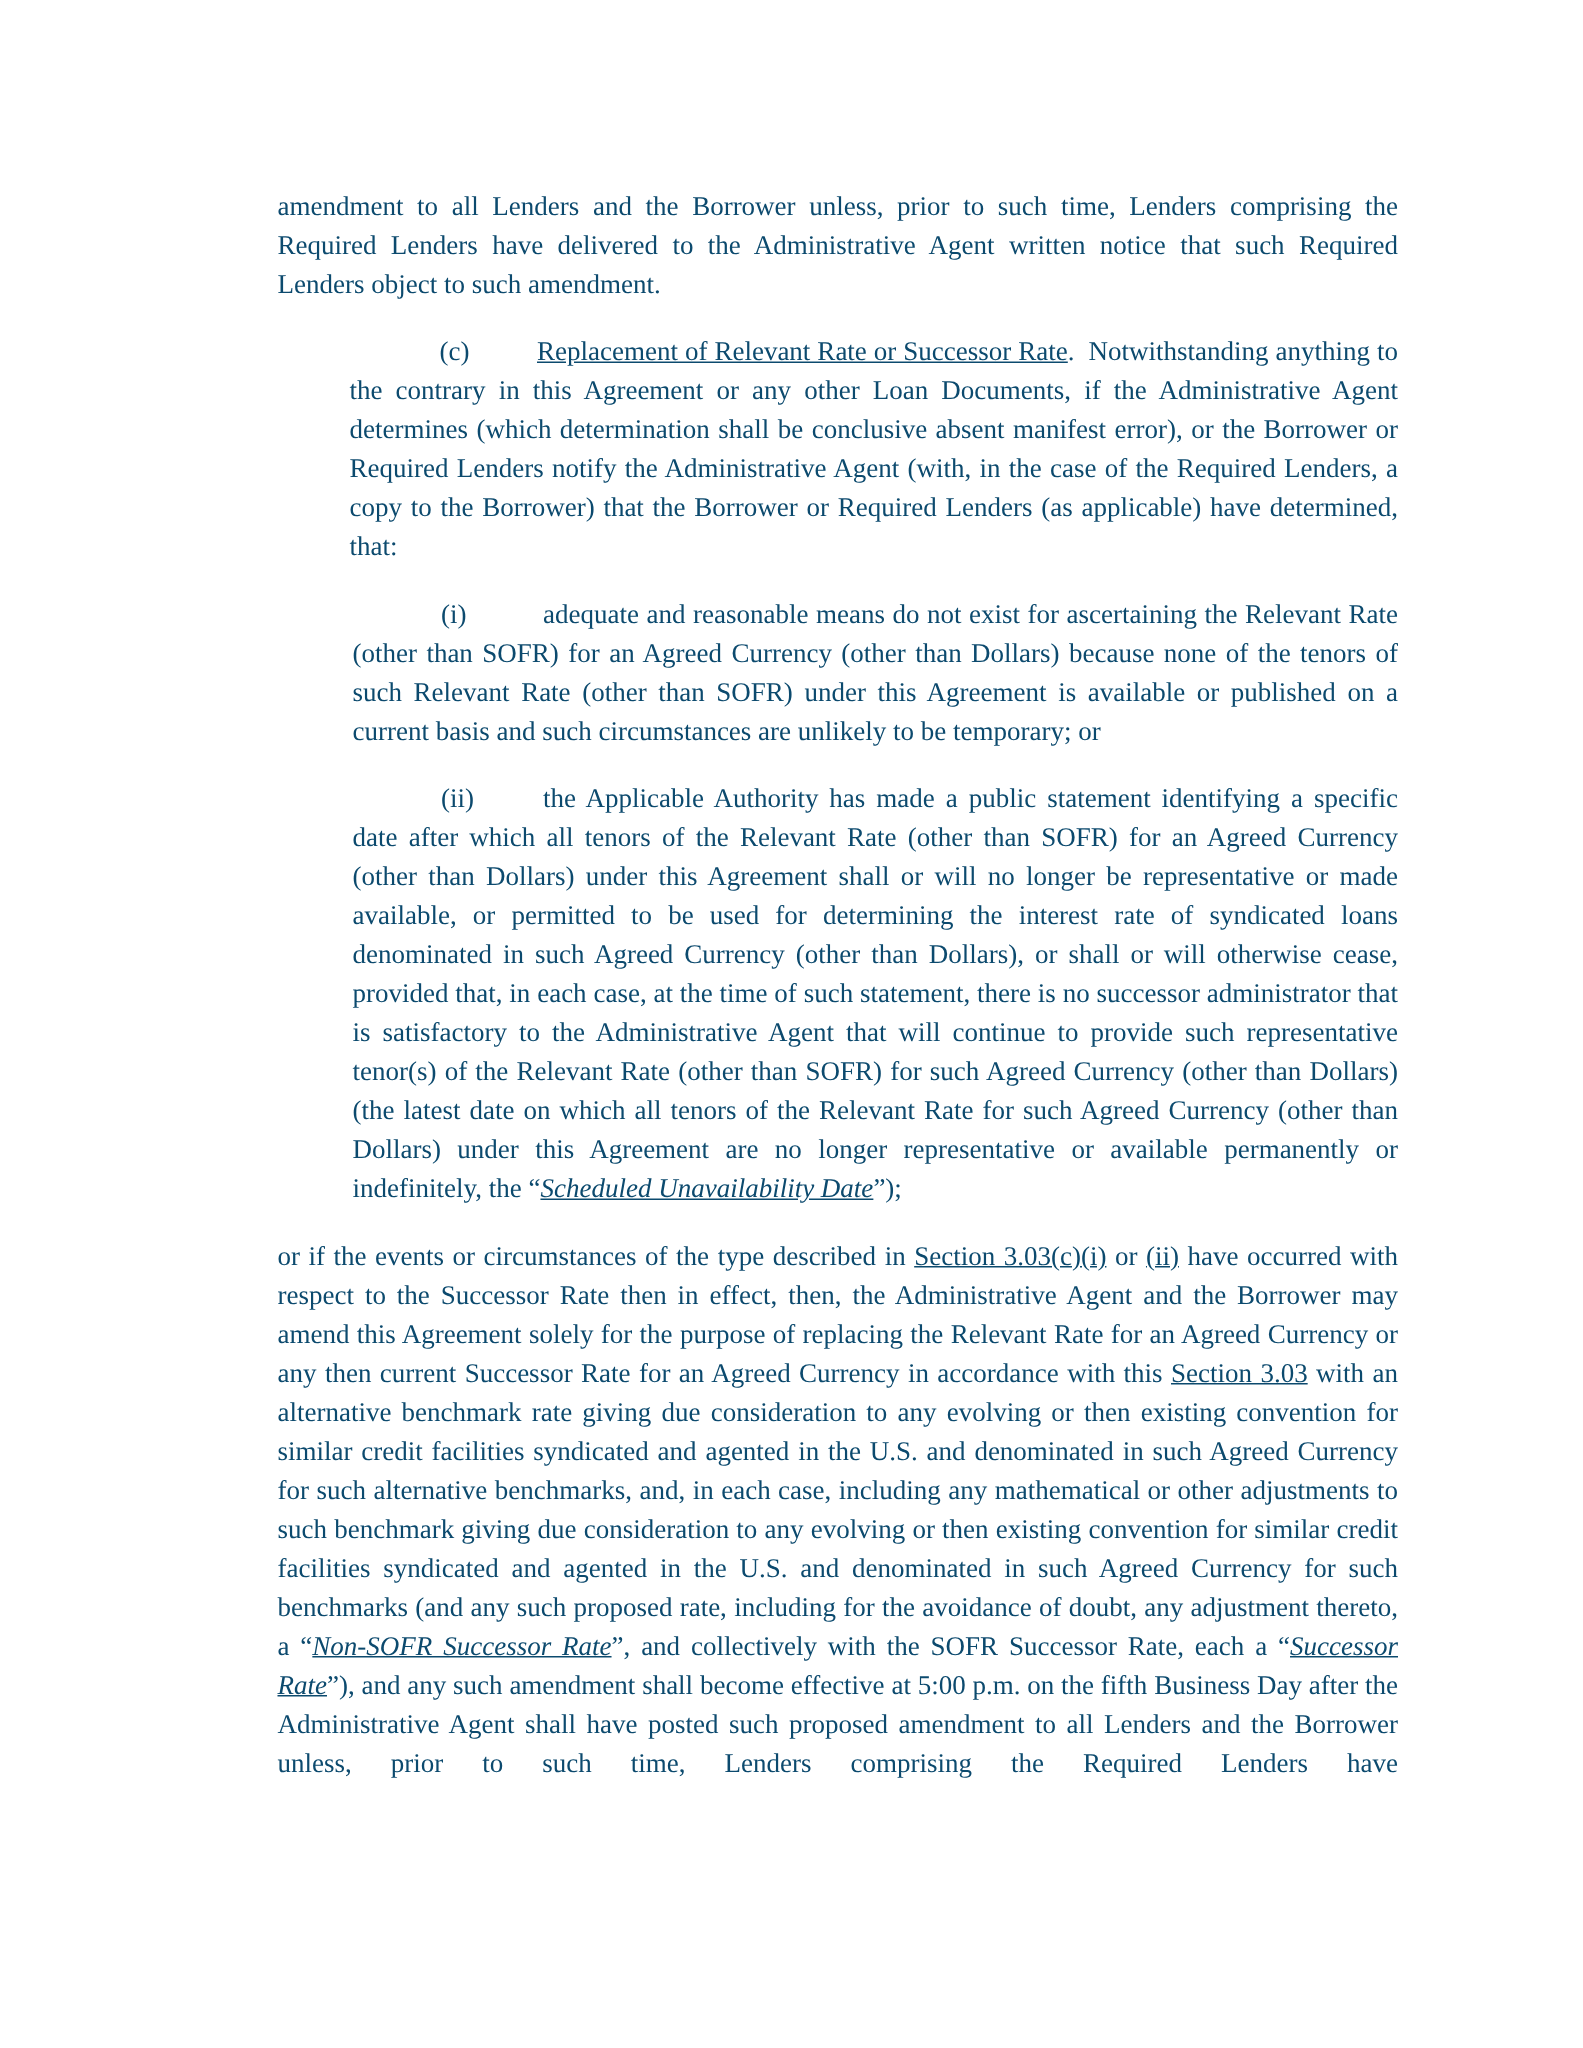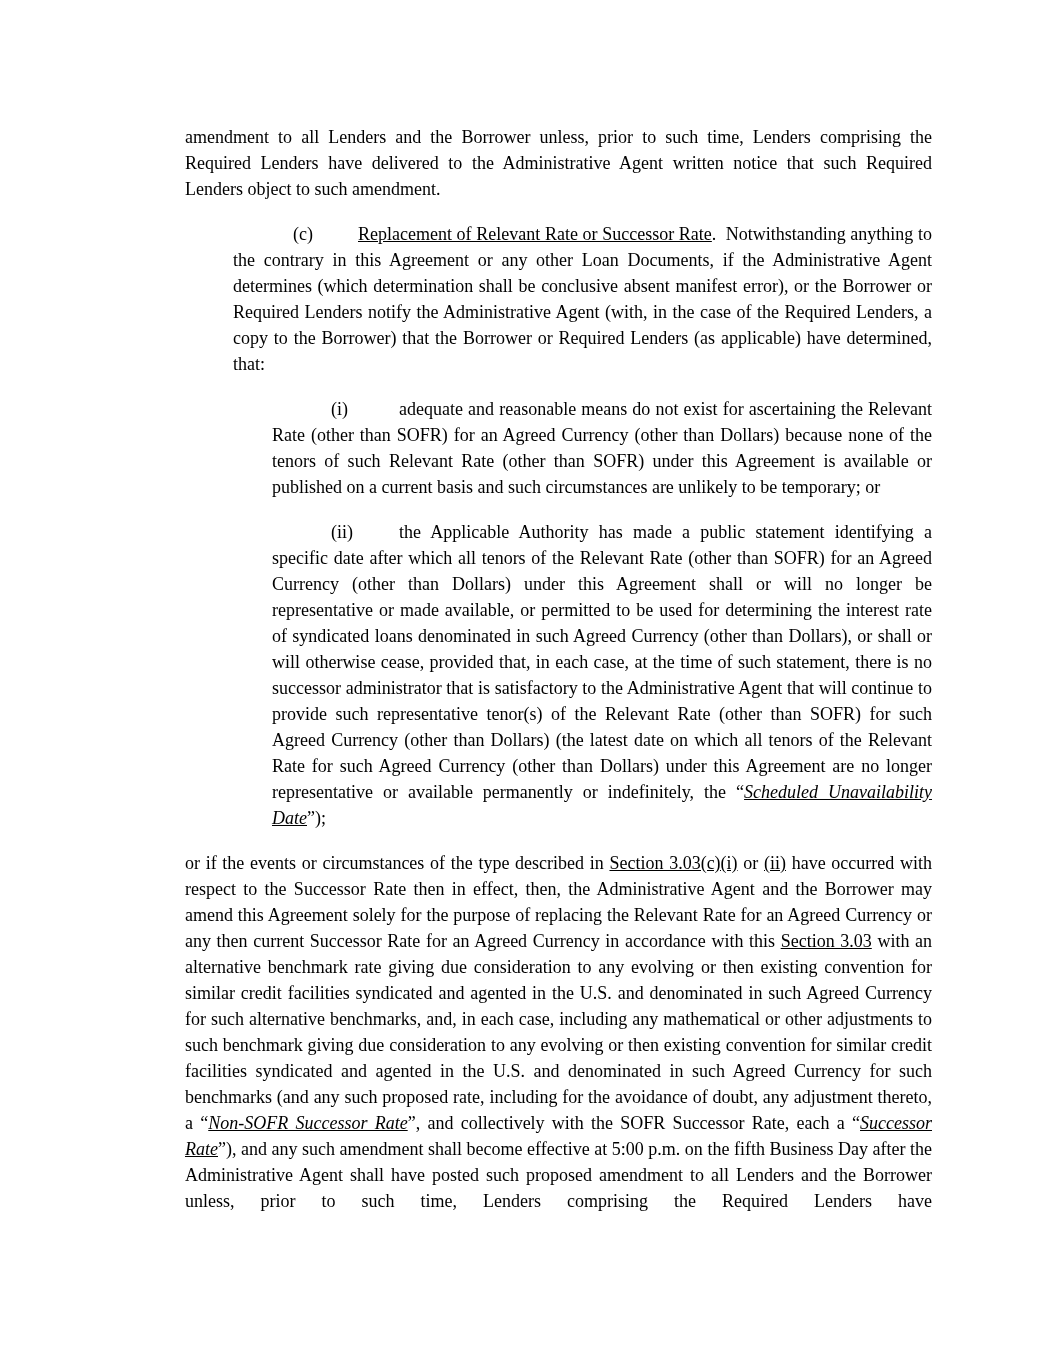--- a/index.html
+++ b/index.html
@@ -8,39 +8,39 @@
     background: #ffffff;
   }
   .page {
     position: relative;
     width: 1055px;
     height: 1234px;
     background: #ffffff;
     font-family: "Liberation Serif", "DejaVu Serif", serif;
     font-size: 18px;
     line-height: 26px;
-    color: #000000;
+    color: #0c4a6e;
     overflow: hidden;
   }
   .content {
     position: absolute;
     left: 185px;
     top: 124px;
     width: 747px;
     text-align: justify;
   }
   p.para {
     margin: 0 0 19px 0;
   }
   p.para-c {
     text-indent: 60px;
     margin-left: 48px;
   }
   p.item {
-    margin-left: 87px;
+    margin-left: 50px;
     text-indent: 59px;
   }
   p.justify-last {
     text-align-last: justify;
   }
   .label-c {
     display: inline-block;
     width: 65px;
     text-indent: 0;
   }

